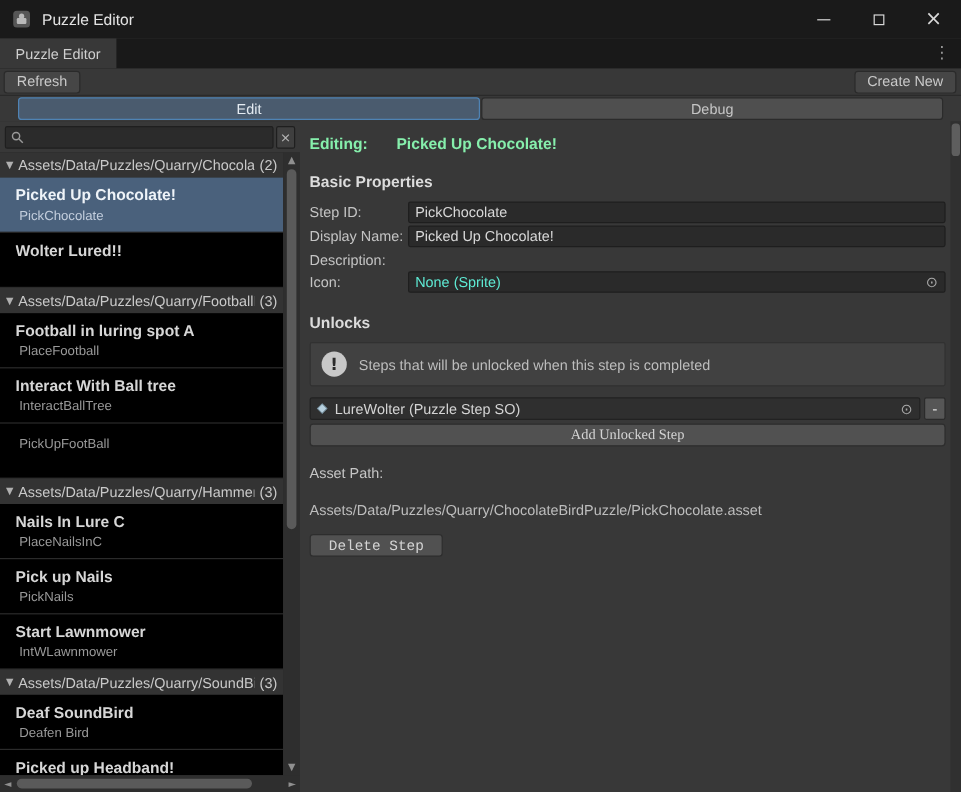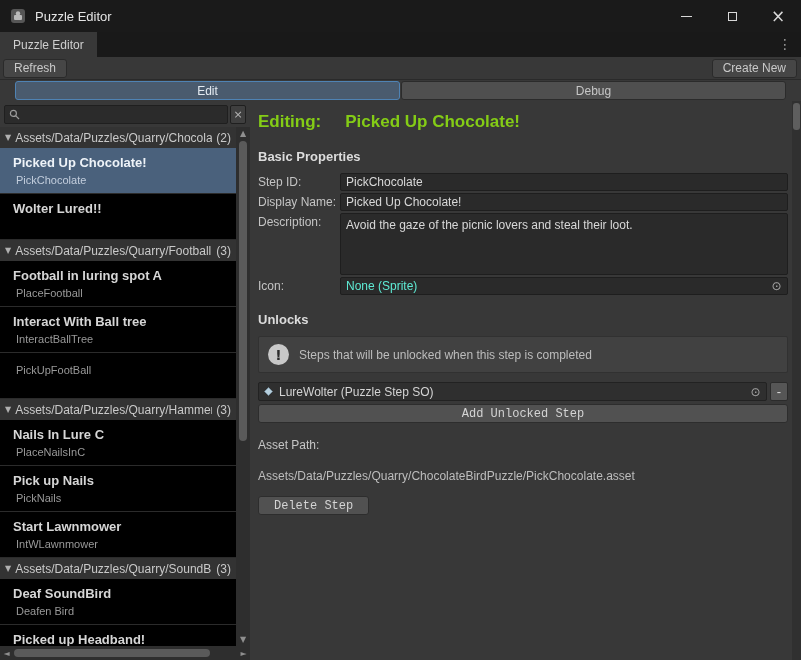--- a/index.html
+++ b/index.html
@@ -59,37 +59,37 @@
   .vscroll .arrow{height:13px;width:14px}
   .vscroll .thumb{width:8px;border-radius:4px;background:#5a5a5a;height:300px;margin-top:1px}
   .vscroll .space{flex:1}
   .hscroll{height:14px;background:#2e2e2e;display:flex;align-items:center}
   .hscroll .arrow{width:13px;height:14px}
   .hscroll .thumb{height:8px;border-radius:4px;background:#5a5a5a;width:196px;margin-left:1px}
   .hscroll .space{flex:1}
 
   
   .inspector{flex:1;padding:11px 4px 0 8px;overflow:hidden}
-  .editing-row{display:flex;gap:24px;font-weight:bold;font-size:17px;color:#84cc16;margin-bottom:17px}
+  .editing-row{display:flex;gap:24px;font-weight:bold;font-size:13px;color:#86efac;margin-bottom:17px}
   .section-title{font-weight:bold;font-size:13px;color:#dcdcdc;margin-bottom:9px}
   .frow{display:flex;margin-bottom:2px;align-items:flex-start}
   .frow label{width:82px;flex:none;font-size:12px;color:#c4c4c4;padding-top:2px}
   .tfield{flex:1;height:18px;background:#2a2a2a;border:1px solid #1e1e1e;border-radius:2px;color:#d8d8d8;font-size:12px;padding:0 5px;font-family:inherit;outline:none;min-width:0}
   textarea.tfield{height:62px;resize:none;padding:3px 5px;line-height:1.35}
   .obj-field{flex:1;height:18px;background:#2a2a2a;border:1px solid #1e1e1e;border-radius:2px;display:flex;align-items:center;padding:0 3px 0 5px}
   .obj-text{flex:1;color:#5eead4;font-size:12px}
   .picker{color:#a8a8a8;font-size:12px;width:15px;text-align:center;flex:none}
   .unlocks-title{margin-top:17px}
   .helpbox{background:#414141;border:1px solid #313131;border-radius:2px;display:flex;align-items:center;gap:10px;padding:7px 9px;color:#bdbdbd;font-size:12px;margin-bottom:9px;min-height:37px}
   .info-icon{width:21px;height:21px;border-radius:50%;background:#c8c8c8;color:#2b2b2b;font-weight:bold;display:flex;align-items:center;justify-content:center;font-size:14px;flex:none}
   .unlock-row{display:flex;gap:3px;margin-bottom:3px}
   .unlock-field{flex:1;height:19px;background:#2f2f2f;border:1px solid #222222;border-radius:2px;display:flex;align-items:center;gap:5px;padding:0 3px 0 4px;color:#d4d4d4}
   .unlock-field .obj-name{flex:1;overflow:hidden;white-space:nowrap}
   .minus-btn{width:18px;height:19px;background:#565656;border:1px solid #2b2b2b;border-radius:2px;color:#dddddd;font-size:13px;line-height:1;font-family:inherit}
-  .add-btn{width:100%;height:19px;background:#515151;border:1px solid #2d2d2d;border-radius:3px;color:#d4d4d4;font-size:12px;font-family:Liberation Mono, monospace}
+  .add-btn{width:100%;height:19px;background:#515151;border:1px solid #2d2d2d;border-radius:3px;color:#d4d4d4;font-size:12px;font-family:Liberation Serif, serif}
   .asset-path-label{margin-top:15px;color:#c6c6c6}
   .asset-path{margin-top:17px;color:#bdbdbd}
   .delete-btn{margin-top:13px;height:19px;padding:0 15px;background:#515151;border:1px solid #2d2d2d;border-radius:3px;color:#d4d4d4;font-size:12px;font-family:Liberation Mono, monospace}
 
   
   .window-vscroll{width:9px;background:#303030;position:relative}
   .window-vscroll .thumb{position:absolute;top:2px;left:1px;width:7px;height:27px;background:#5e5e5e;border-radius:3px}
 </style>
 </head>
 <body>
@@ -240,21 +240,20 @@
     <div class="frow">
       <label>Step ID:</label>
       <input class="tfield" value="PickChocolate" style="">
     </div>
     <div class="frow">
       <label>Display Name:</label>
       <input class="tfield" value="Picked Up Chocolate!" style="">
     </div>
     <div class="frow">
       <label>Description:</label>
-      <textarea class="tfield" style="">Avoid the gaze of the picnic lovers and steal their loot.</textarea>
     </div>
     <div class="frow">
       <label>Icon:</label>
       <div class="obj-field">
         <span class="obj-text">None (Sprite)</span>
         <span class="picker glyph">⊙</span>
       </div>
     </div>
 
     <div class="section-title unlocks-title">Unlocks</div>

